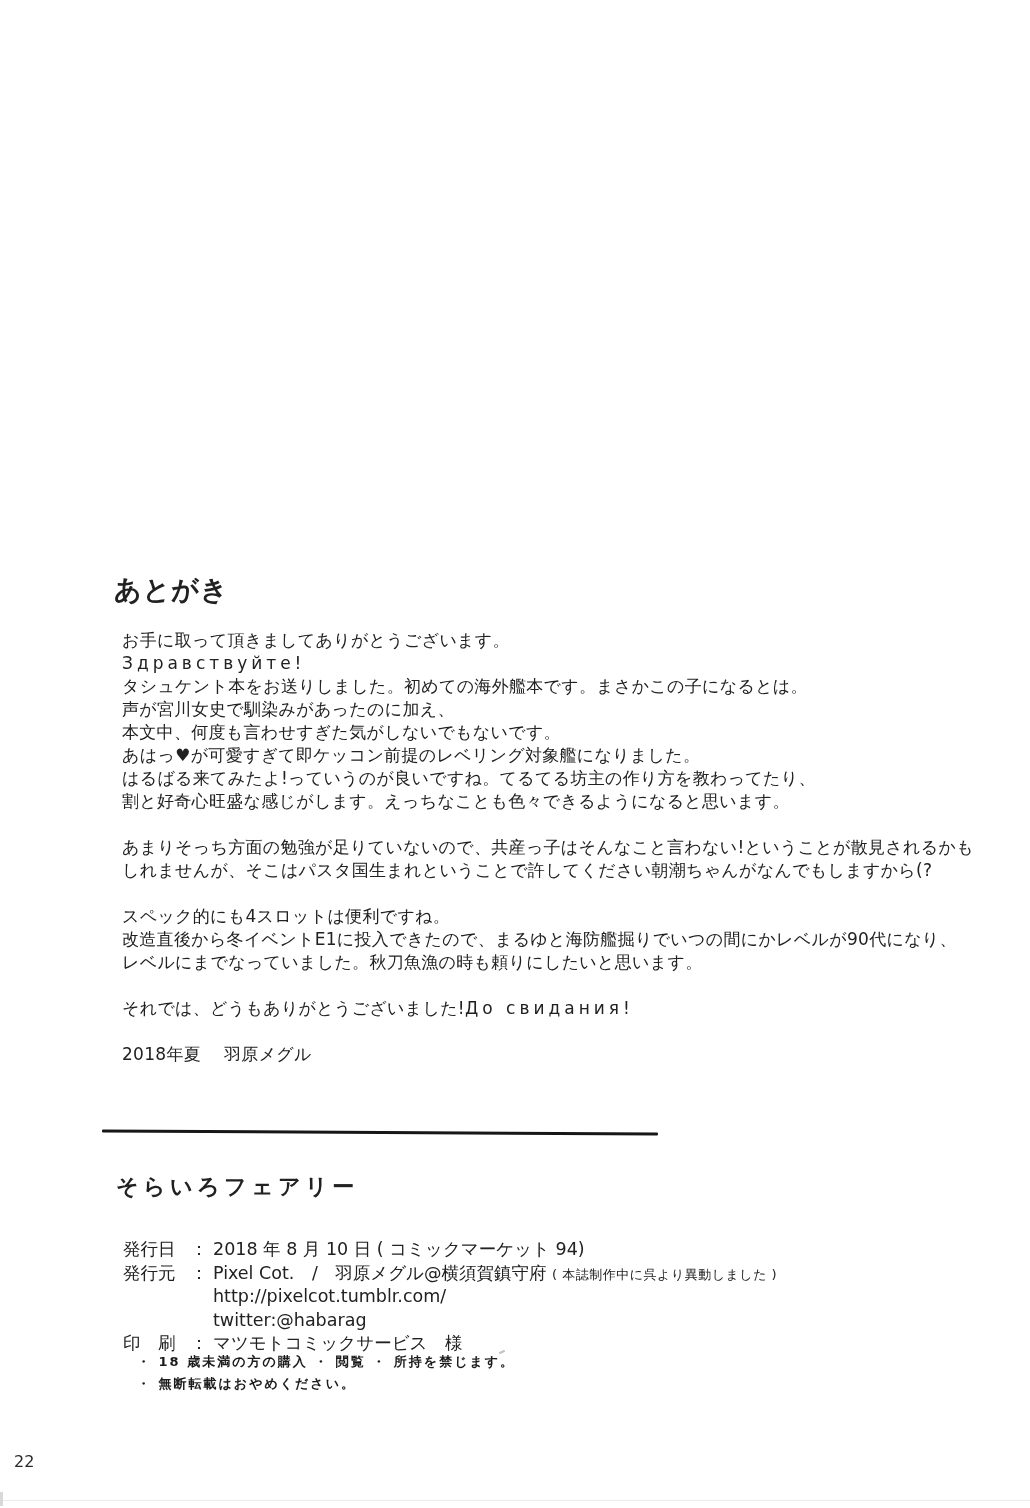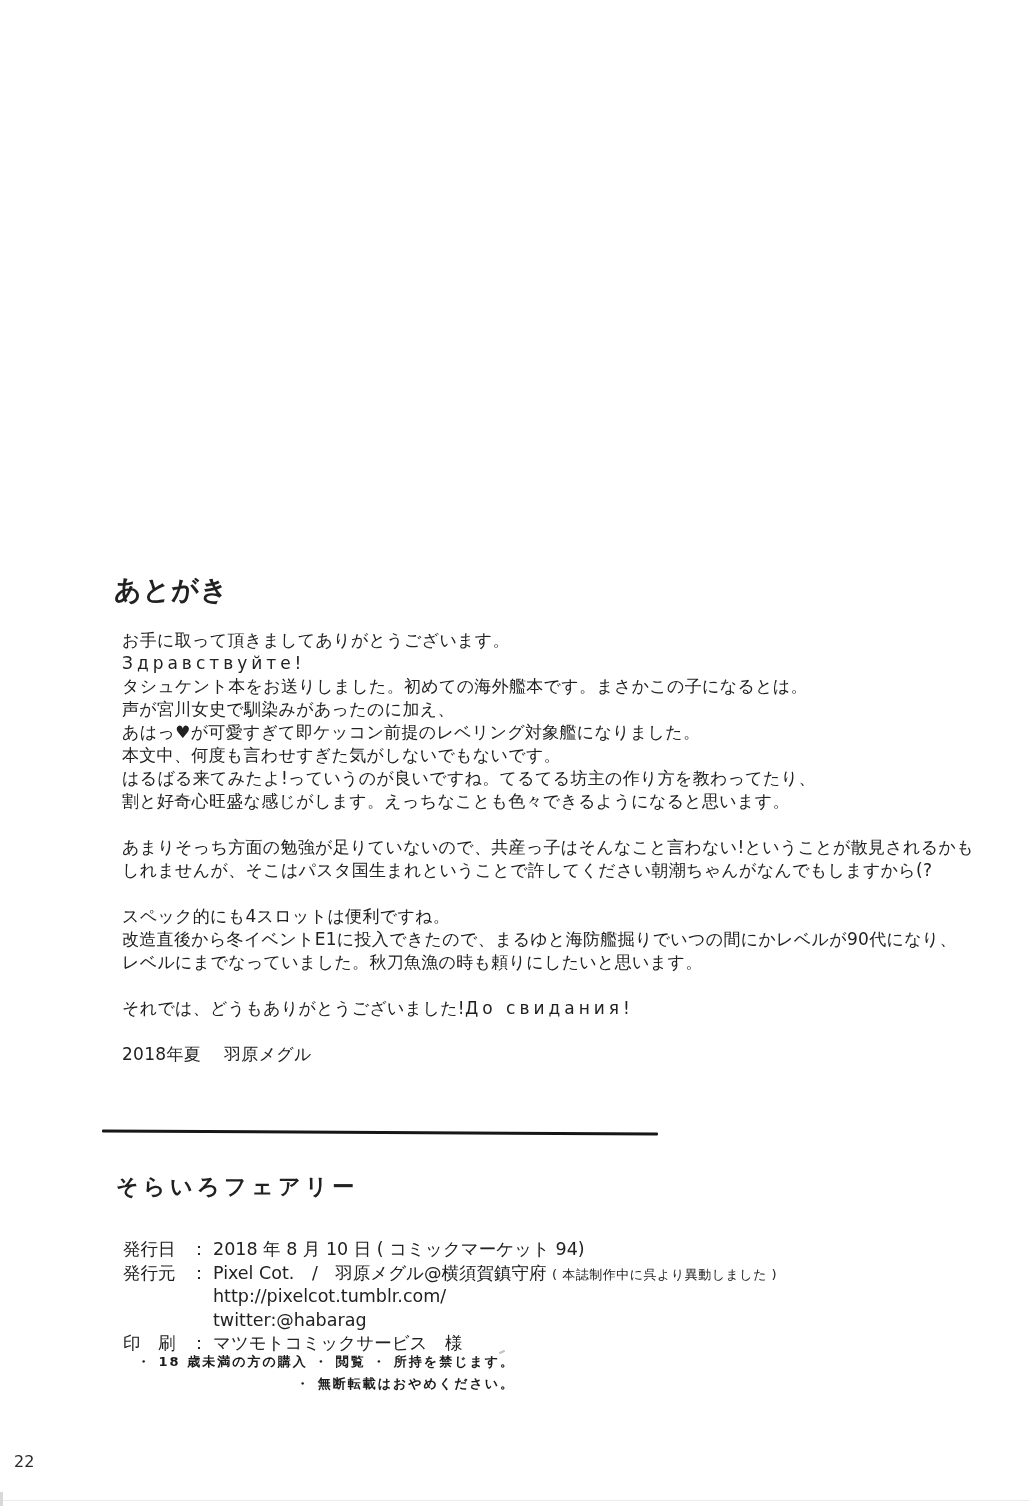--- a/index.html
+++ b/index.html
@@ -71,21 +71,20 @@
   .colophon .cvalue{white-space:nowrap;}
   .colophon .small{font-size:13px;letter-spacing:0.5px;}
   
   .notes{
     position:absolute;
     left:137px; top:1351px;
     font-size:13px;
     font-weight:bold;
     letter-spacing:2px;
     color:#1b1b1b;
-    text-align:right;
   }
   .notes .nline{
     height:21.5px;
     line-height:21.5px;
     white-space:nowrap;
   }
   
   .page-number{
     position:absolute;
     left:14px; top:1452px;
@@ -118,22 +117,22 @@
 
 <div class="page">
 
   <div class="afterword-heading">あとがき</div>
 
   <div class="afterword-body">
       <div class="line"><span>お手に取って頂きましてありがとうございます。</span></div>
       <div class="line"><span class="cyr">Здравствуйте!</span></div>
       <div class="line"><span>タシュケント本をお送りしました。初めての海外艦本です。まさかこの子になるとは。</span></div>
       <div class="line"><span>声が宮川女史で馴染みがあったのに加え、</span></div>
+      <div class="line"><span>本文中、何度も言わせすぎた気がしないでもないです。</span></div>
       <div class="line"><span>あはっ♥が可愛すぎて即ケッコン前提のレベリング対象艦になりました。</span></div>
-      <div class="line"><span>本文中、何度も言わせすぎた気がしないでもないです。</span></div>
       <div class="line"><span>はるばる来てみたよ!っていうのが良いですね。てるてる坊主の作り方を教わってたり、</span></div>
       <div class="line"><span>割と好奇心旺盛な感じがします。えっちなことも色々できるようになると思います。</span></div>
       <div class="line">&nbsp;</div>
       <div class="line"><span>あまりそっち方面の勉強が足りていないので、共産っ子はそんなこと言わない!ということが散見されるかも</span></div>
       <div class="line"><span>しれませんが、そこはパスタ国生まれということで許してください朝潮ちゃんがなんでもしますから(?</span></div>
       <div class="line">&nbsp;</div>
       <div class="line"><span>スペック的にも4スロットは便利ですね。</span></div>
       <div class="line"><span>改造直後から冬イベントE1に投入できたので、まるゆと海防艦掘りでいつの間にかレベルが90代になり、</span></div>
       <div class="line"><span>レベルにまでなっていました。秋刀魚漁の時も頼りにしたいと思います。</span></div>
       <div class="line">&nbsp;</div>

